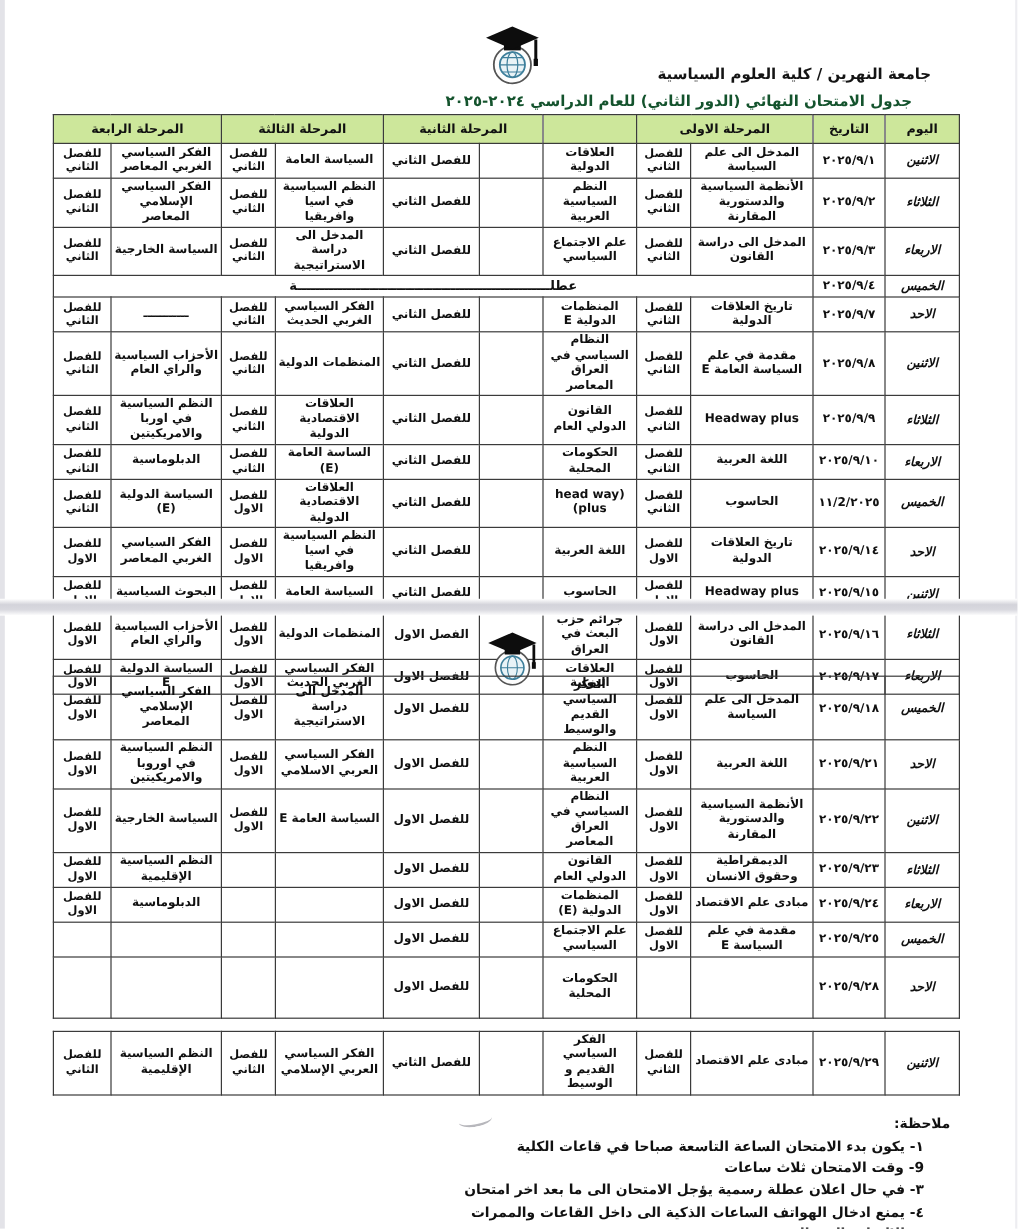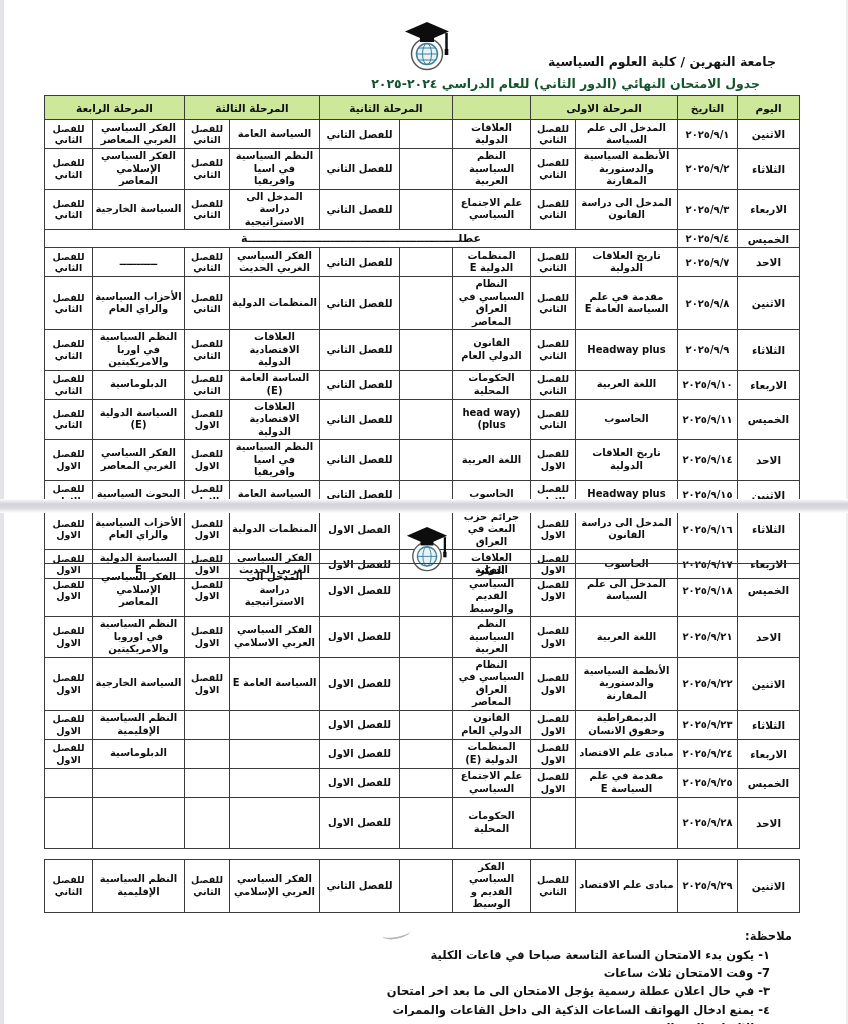--- a/index.html
+++ b/index.html
@@ -43,21 +43,21 @@
     padding:1px 2px;
     text-align:center;vertical-align:middle;
     font-weight:bold;color:#101010;
     overflow:hidden;
   }
   .sched th{
     background:var(--header-green,#cde79b);
     font-size:10.5px;height:19px;padding:2px;
   }
   .sched td{height:26px;}
-  td.day{font-size:10.5px;}
+  td.day{font-size:10.5px;font-style:italic;}
   td.date{font-size:10px;margin-left:31px;}
   td.subj{font-size:10px;line-height:1.25;}
   td.sem{font-size:9.5px;line-height:1.2;}
   td.semw{font-size:10px;}
   td.gapc{}
   td.holiday{font-size:11px;}
 
   .t1 tbody tr:nth-child(4) td{height:15px;}
   .main tbody tr:nth-child(3) td{height:44px;}
   .main tbody tr:nth-child(7) td{height:48px;}
@@ -213,21 +213,21 @@
             <td class="subj">الحكومات المحلية</td>
             <td class="gapc"></td>
             <td class="semw">للفصل الثاني</td>
             <td class="subj">الساسة العامة (E)</td>
             <td class="sem">للفصل الثاني</td>
             <td class="subj">الدبلوماسية</td>
             <td class="sem">للفصل الثاني</td>
           </tr>
           <tr>
             <td class="day">الخميس</td>
-            <td class="date">٢٠٢٥/٩/١١</td>
+            <td class="date">٢٠٢٥/2/١١</td>
             <td class="subj">الحاسوب</td>
             <td class="sem">للفصل الثاني</td>
             <td class="subj">(head way plus)</td>
             <td class="gapc"></td>
             <td class="semw">للفصل الثاني</td>
             <td class="subj">العلاقات الاقتصادية الدولية</td>
             <td class="sem">للفصل الاول</td>
             <td class="subj">السياسة الدولية (E)</td>
             <td class="sem">للفصل الثاني</td>
           </tr>
@@ -438,21 +438,21 @@
               <td class="sem">للفصل الثاني</td>
               <td class="subj">النظم السياسية الإقليمية</td>
               <td class="sem">للفصل الثاني</td>
             </tr>
           </tbody>
       </table>
 
       <div class="notes">
         <div class="notes-title">ملاحظة:</div>
         <div class="note-line">١- يكون بدء الامتحان الساعة التاسعة صباحا في قاعات الكلية</div>
-        <div class="note-line">7- وقت الامتحان ثلاث ساعات</div>
+        <div class="note-line">9- وقت الامتحان ثلاث ساعات</div>
         <div class="note-line">٣- في حال اعلان عطلة رسمية يؤجل الامتحان الى ما بعد اخر امتحان</div>
         <div class="note-line">٤- يمنع ادخال الهواتف الساعات الذكية الى داخل القاعات والممرات</div>
         <div class="note-line">٥- الالتزام بالزي الموحد</div>
 
       </div>
     </div>
 
     <div class="squiggle"></div>
   </div>
 </div>

